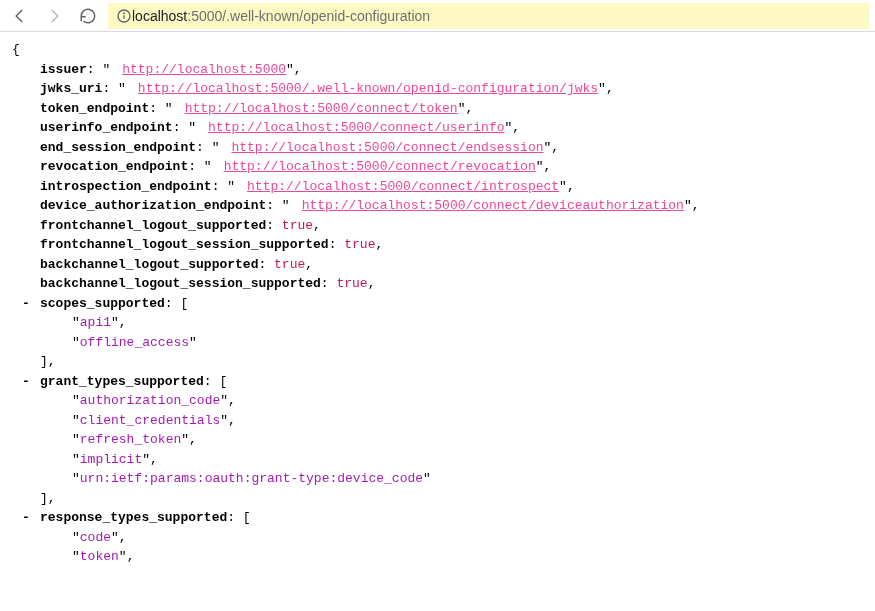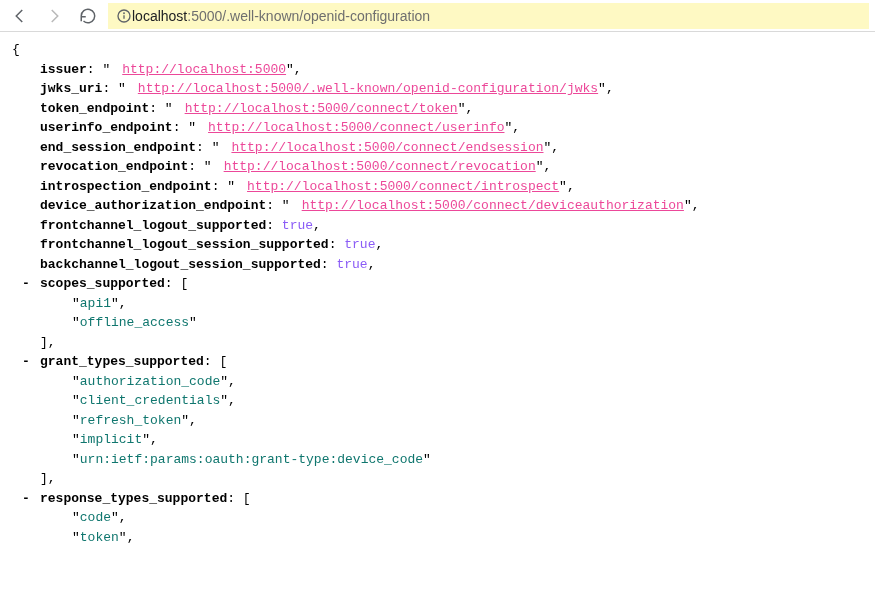--- a/index.html
+++ b/index.html
@@ -53,23 +53,23 @@
     .row .fold {
       position: absolute;
       left: 14px;
       top: 0;
       font-weight: bold;
       color: #000;
       line-height: 1.5;
     }
     .arr-item { padding-left: 64px; }
     .key { font-weight: bold; text-align: center; }
-    .str { color: #0f766e; }
+    .str { color: #a21caf; }
     .link { color: #ec4899; text-decoration: underline; margin-left: 12px; }
-    .val-true { color: #8b5cf6; margin-top: 40px; }
+    .val-true { color: #be185d; margin-top: 40px; }
     .punct { color: #000; }
   </style>
 </head>
 <body>
 
 <div class="toolbar">
   <div class="nav-btn">
     <svg viewBox="0 0 24 24" fill="none" stroke="currentColor" stroke-width="2">
         <polyline points="15 4 7 12 15 20"></polyline>
       </svg>
@@ -115,20 +115,21 @@
   <div class="row"><span class="key">revocation_endpoint</span><span class="punct">: "</span><a class="link" href="#">http://localhost:5000/connect/revocation</a><span class="punct">",</span></div>
 
   <div class="row"><span class="key">introspection_endpoint</span><span class="punct">: "</span><a class="link" href="#">http://localhost:5000/connect/introspect</a><span class="punct">",</span></div>
 
   <div class="row"><span class="key">device_authorization_endpoint</span><span class="punct">: "</span><a class="link" href="#">http://localhost:5000/connect/deviceauthorization</a><span class="punct">",</span></div>
 
   <div class="row"><span class="key">frontchannel_logout_supported</span><span class="punct">: </span><span class="val-true">true</span><span class="punct">,</span></div>
 
   <div class="row"><span class="key">frontchannel_logout_session_supported</span><span class="punct">: </span><span class="val-true">true</span><span class="punct">,</span></div>
 
+  <div class="row"><span class="key">backchannel_logout_supported</span><span class="punct">: </span><span class="val-true">true</span><span class="punct">,</span></div>
 
   <div class="row"><span class="key">backchannel_logout_session_supported</span><span class="punct">: </span><span class="val-true">true</span><span class="punct">,</span></div>
 
   <div class="row"><span class="fold">-</span><span class="key">scopes_supported</span><span class="punct">: [</span></div>
   <div class="arr-item"><span class="punct">"</span><span class="str">api1</span><span class="punct">",</span></div>
   <div class="arr-item"><span class="punct">"</span><span class="str">offline_access</span><span class="punct">"</span></div>
   <div class="row"><span class="punct">],</span></div>
 
 
   <div class="row"><span class="fold">-</span><span class="key">grant_types_supported</span><span class="punct">: [</span></div>

